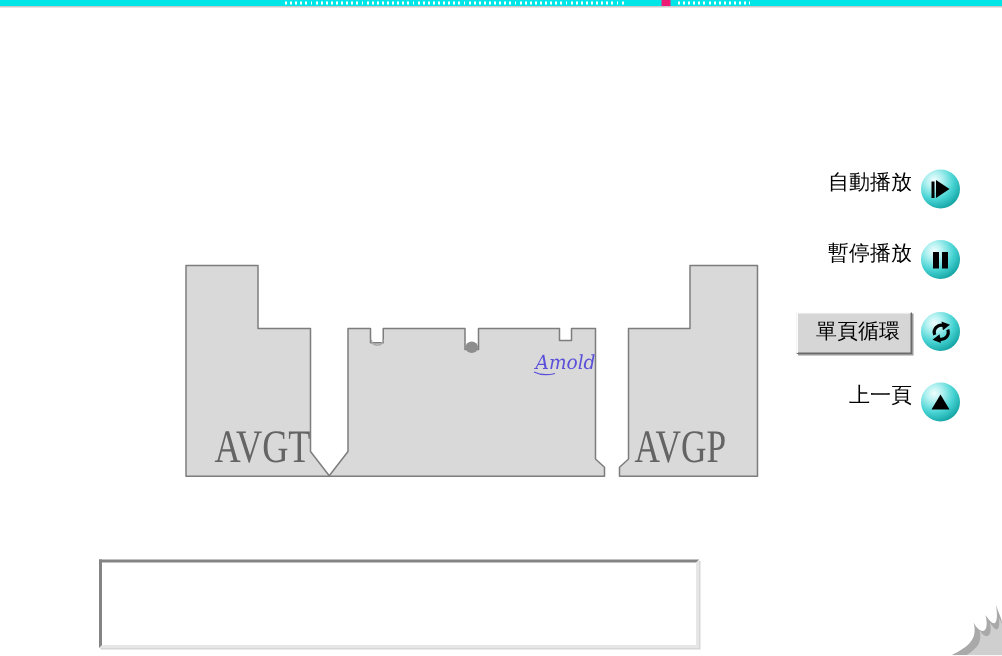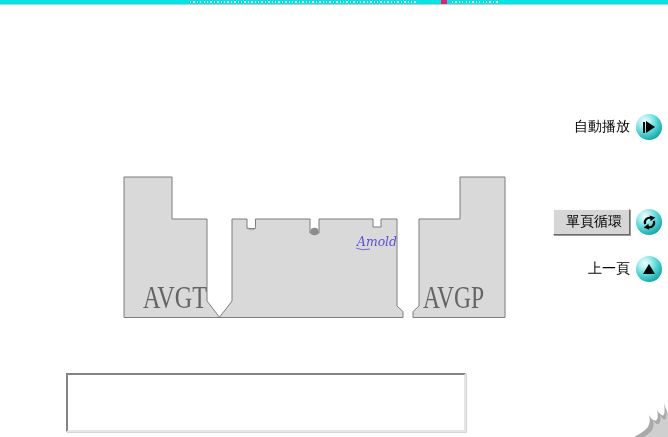--- a/index.html
+++ b/index.html
@@ -12,22 +12,22 @@
   .progress{position:absolute;left:0;top:0;width:668px;height:4px;background:var(--progress-cyan,#00e6e6);}
   .progress-underline{position:absolute;left:0;top:4px;width:668px;height:1px;background:var(--progress-line,#c9c9c9);}
   .ticks{position:absolute;top:1px;height:2px;
     background:repeating-linear-gradient(90deg,var(--tick-white,#fff) 0 1.3px,transparent 1.3px 3.4px);}
   .ticks.t1{left:190px;width:228px;}
   .ticks.t2{left:452px;width:48px;}
   .marker{position:absolute;left:441px;top:0;width:6px;height:4px;background:var(--marker-pink,#ee1b76);}
   
   .diagram-svg{position:absolute;left:0;top:0;}
   
-  .ctrl-row{position:absolute;left:550px;width:112px;height:28px;
-    display:flex;align-items:center;justify-content:flex-end;gap:6px;}
+  .ctrl-row{position:absolute;left:528px;width:112px;height:28px;
+    display:flex;justify-content:flex-end;gap:6px;}
   .ctrl-label{font-size:14px;color:#000;white-space:nowrap;letter-spacing:0px;
     font-family:"Liberation Sans","DejaVu Sans",sans-serif;}
   .ctrl-label.plate{
     background:#d6d6d6;border:1px solid;border-color:#fcfcfc #6b6b6b #6b6b6b #fcfcfc;
     padding:3px 7px 3px 12px;box-shadow:1px 1px 0 #9a9a9a;}
   .ctrl-btn{width:26px;height:26px;border-radius:50%;flex:0 0 26px;cursor:pointer;
     background:radial-gradient(circle at 34% 28%, #f0fdfd 0%, #aff0f0 22%, #49d4d4 50%, #18a8a8 76%, var(--button-teal-dark,#0b6b6b) 100%);
     display:flex;align-items:center;justify-content:center;}
   
   .ic{display:flex;align-items:center;justify-content:center;}
@@ -84,20 +84,29 @@
   <div class="ctrl-row" style="top:113px">
     <span class="ctrl-label">自動播放</span>
     <span class="ctrl-btn">
       <span class="ic ic-play">
           <span class="bar"></span>
           <span class="tri"></span>
         </span>
     </span>
   </div>
 
+  <div class="ctrl-row" style="top:160px">
+    <span class="ctrl-label">暫停播放</span>
+    <span class="ctrl-btn">
+      <span class="ic ic-pause">
+          <span class="bar"></span>
+          <span class="bar"></span>
+        </span>
+    </span>
+  </div>
 
   <div class="ctrl-row" style="top:255px">
     <span class="ctrl-label">上一頁</span>
     <span class="ctrl-btn">
       <span class="tri-up"></span>
     </span>
   </div>
 
   <div class="ctrl-row" style="top:208px">
     <span class="ctrl-label plate">單頁循環</span>

